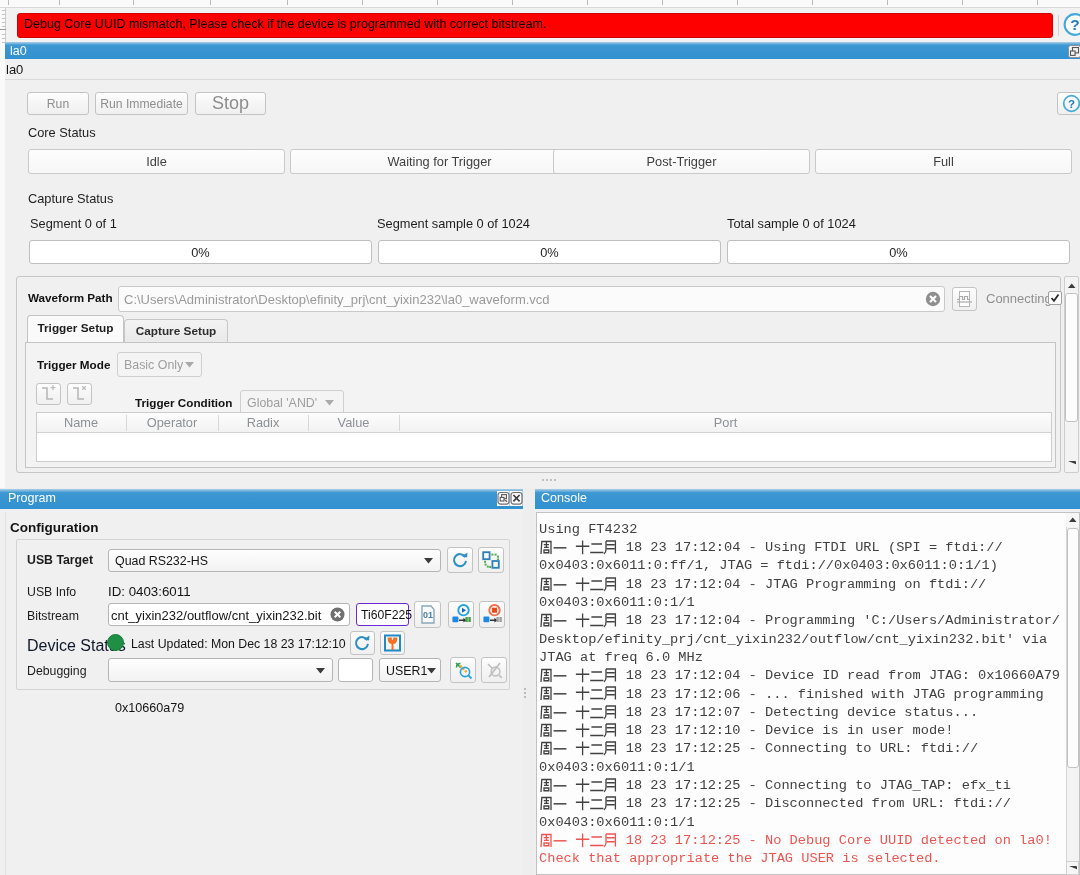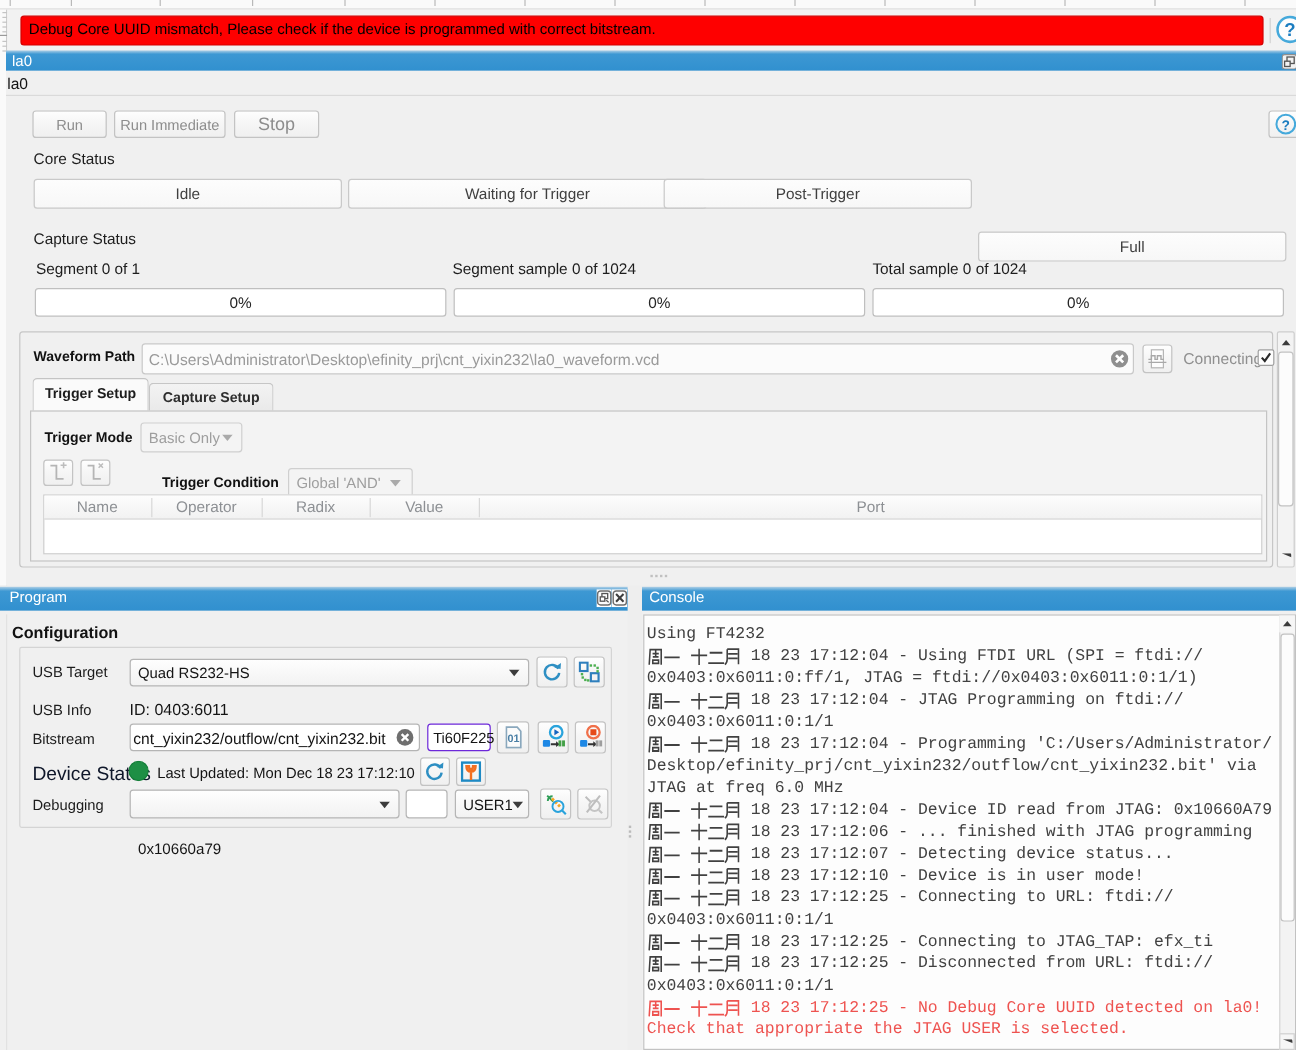--- a/index.html
+++ b/index.html
@@ -62,37 +62,37 @@
 <svg class="abs" style="left:1068px;top:45px" width="13" height="13" viewBox="0 0 13 13">
     <rect x="0.5" y="0.5" width="12" height="12" fill="#f2f2f2" stroke="#8f8f8f" rx="2"></rect>
     <rect x="4.5" y="2.5" width="6" height="5.4" fill="none" stroke="#555" stroke-width="1.1"></rect>
     <rect x="2.5" y="6" width="4.6" height="4.4" fill="#f2f2f2" stroke="#555" stroke-width="1.1"></rect>
   </svg>
 <div class="abs" style="left:5px;top:59px;width:1075px;height:21px;background:#f0f0f0;border-bottom:1px solid #dadada;box-sizing:border-box;"></div>
 <div class="abs" style="left:6px;top:62px;font-size:13px;color:#141414;font-weight:400;white-space:nowrap;">la0</div>
 <div class="abs" style="left:5px;top:80px;width:1075px;height:408px;background:#f0f0f0;"></div>
 <div class="btn ctext abs" style="left:27px;top:92px;width:62px;height:23px;font-size:12.2px;color:#8d8d8d;">Run</div>
 <div class="btn ctext abs" style="left:95px;top:92px;width:93px;height:23px;font-size:12.2px;color:#8d8d8d;">Run Immediate</div>
-<div class="btn ctext abs" style="left:195px;top:92px;width:71px;height:23px;font-size:15px;color:#8d8d8d;">Stop</div>
+<div class="btn ctext abs" style="left:195px;top:92px;width:71px;height:23px;font-size:18px;color:#8d8d8d;">Stop</div>
 <div class="btn abs" style="left:1057px;top:92px;width:30px;height:23px;"></div>
 <svg class="abs" style="left:1062px;top:94px" width="18" height="19" viewBox="0 0 18 19">
     <circle cx="9.5" cy="9.5" r="7.8" fill="none" stroke="#45a9db" stroke-width="1.7"></circle>
     <text x="9.5" y="14" font-family="Liberation Sans" font-size="11.5" font-weight="bold" fill="#1b7dc0" text-anchor="middle">?</text>
   </svg>
 <div class="abs" style="left:28px;top:125px;font-size:12.8px;color:#1d1d1d;font-weight:400;white-space:nowrap;">Core Status</div>
 <div class="abs" style="left:28px;top:149px;width:257px;height:25px;font-size:12.8px;color:#3f3f3f;background:linear-gradient(180deg,#fdfdfd,#f7f7f7);border:1px solid #c9c9c9;border-radius:3px;box-sizing:border-box;display:flex;align-items:center;justify-content:center;">
     <span>Idle</span>
   </div>
 <div class="abs" style="left:290px;top:149px;width:299px;height:25px;font-size:12.8px;color:#3f3f3f;background:linear-gradient(180deg,#fdfdfd,#f7f7f7);border:1px solid #c9c9c9;border-radius:3px;box-sizing:border-box;display:flex;align-items:center;justify-content:center;">
     <span>Waiting for Trigger</span>
   </div>
 <div class="abs" style="left:553px;top:149px;width:257px;height:25px;font-size:12.8px;color:#3f3f3f;background:linear-gradient(180deg,#fdfdfd,#f7f7f7);border:1px solid #c9c9c9;border-radius:3px;box-sizing:border-box;display:flex;align-items:center;justify-content:center;">
     <span>Post-Trigger</span>
   </div>
-<div class="abs" style="left:815px;top:149px;width:257px;height:25px;font-size:12.8px;color:#3f3f3f;background:linear-gradient(180deg,#fdfdfd,#f7f7f7);border:1px solid #c9c9c9;border-radius:3px;box-sizing:border-box;display:flex;align-items:center;justify-content:center;margin-top:44px;">
+<div class="abs" style="left:815px;top:149px;width:257px;height:25px;font-size:12.8px;color:#3f3f3f;background:linear-gradient(180deg,#fdfdfd,#f7f7f7);border:1px solid #c9c9c9;border-radius:3px;box-sizing:border-box;display:flex;align-items:center;justify-content:center;">
     <span>Full</span>
   </div>
 <div class="abs" style="left:28px;top:191px;font-size:12.8px;color:#1d1d1d;font-weight:400;white-space:nowrap;">Capture Status</div>
 <div class="abs" style="left:30px;top:216px;font-size:12.8px;color:#1d1d1d;font-weight:400;white-space:nowrap;">Segment 0 of 1</div>
 <div class="abs" style="left:377px;top:216px;font-size:12.8px;color:#1d1d1d;font-weight:400;white-space:nowrap;">Segment sample 0 of 1024</div>
 <div class="abs" style="left:727px;top:216px;font-size:12.8px;color:#1d1d1d;font-weight:400;white-space:nowrap;">Total sample 0 of 1024</div>
 <div class="abs" style="left:29px;top:240px;width:343px;height:24px;font-size:12.8px;color:#262626;background:#fff;border:1px solid #bfbfbf;border-radius:3px;box-sizing:border-box;display:flex;align-items:center;justify-content:center;">0%</div>
 <div class="abs" style="left:378px;top:240px;width:343px;height:24px;font-size:12.8px;color:#262626;background:#fff;border:1px solid #bfbfbf;border-radius:3px;box-sizing:border-box;display:flex;align-items:center;justify-content:center;">0%</div>
 <div class="abs" style="left:727px;top:240px;width:343px;height:24px;font-size:12.8px;color:#262626;background:#fff;border:1px solid #bfbfbf;border-radius:3px;box-sizing:border-box;display:flex;align-items:center;justify-content:center;">0%</div>
 <div class="abs" style="left:16px;top:276px;width:1045px;height:197px;background:#f0f0f0;border:1px solid #c6c6c6;border-radius:3px;box-sizing:border-box;"></div>
@@ -181,21 +181,21 @@
   </svg>
 <svg class="abs" style="left:510px;top:491px" width="13" height="15" viewBox="0 0 13 15">
     <rect x="0" y="0" width="12.6" height="15" fill="#fff"></rect>
     <rect x="1" y="1.5" width="11" height="11.6" rx="2.5" fill="#fcfcfc" stroke="#6e6e6e" stroke-width="1.2"></rect>
     <path d="M3.4,4 l6.2,6.4 M9.6,4 l-6.2,6.4" stroke="#3d3d3d" stroke-width="1.7"></path>
   </svg>
 <div class="abs" style="left:0px;top:509px;width:523px;height:366px;background:#f0f0f0;"></div>
 <div class="abs" style="left:5px;top:512px;width:1px;height:363px;background:#e2e2e2;"></div>
 <div class="abs" style="left:10px;top:520px;font-size:13.5px;color:#121212;font-weight:600;white-space:nowrap;">Configuration</div>
 <div class="abs" style="left:16px;top:539px;width:494px;height:151px;border:1px solid #d4d4d4;border-radius:2px;box-sizing:border-box;"></div>
-<div class="abs" style="left:27px;top:553px;font-size:12.3px;color:#1c1c1c;font-weight:400;white-space:nowrap;">USB Target</div>
+<div class="abs" style="left:27px;top:553px;font-size:12.3px;color:#1c1c1c;font-weight:700;white-space:nowrap;">USB Target</div>
 <div class="abs" style="left:108px;top:549px;width:333px;height:23px;background:linear-gradient(180deg,#fefefe,#f2f2f2);border:1px solid #b5b5b5;border-radius:3px;box-sizing:border-box;"></div>
 <div class="abs" style="left:115px;top:554px;font-size:12.4px;color:#141414;font-weight:400;white-space:nowrap;">Quad RS232-HS</div>
 <svg class="abs" style="left:424px;top:558px" width="10" height="6">
     <path d="M0,0 h9 l-4.5,5.5 z" fill="#3c3c3c"></path>
   </svg>
 <div class="btn abs" style="left:447px;top:547px;width:26px;height:26px;"></div>
 <svg class="abs" style="left:451px;top:551px" width="18" height="18" viewBox="0 0 18 18">
     <path d="M14.3,6.2 A6 6 0 1 0 15,9.8" fill="none" stroke="#2e8fc3" stroke-width="2"></path>
     <path d="M10.8,5.2 l5.3,1.3 0.4,-5" fill="#2e8fc3" stroke="none"></path>
   </svg>

